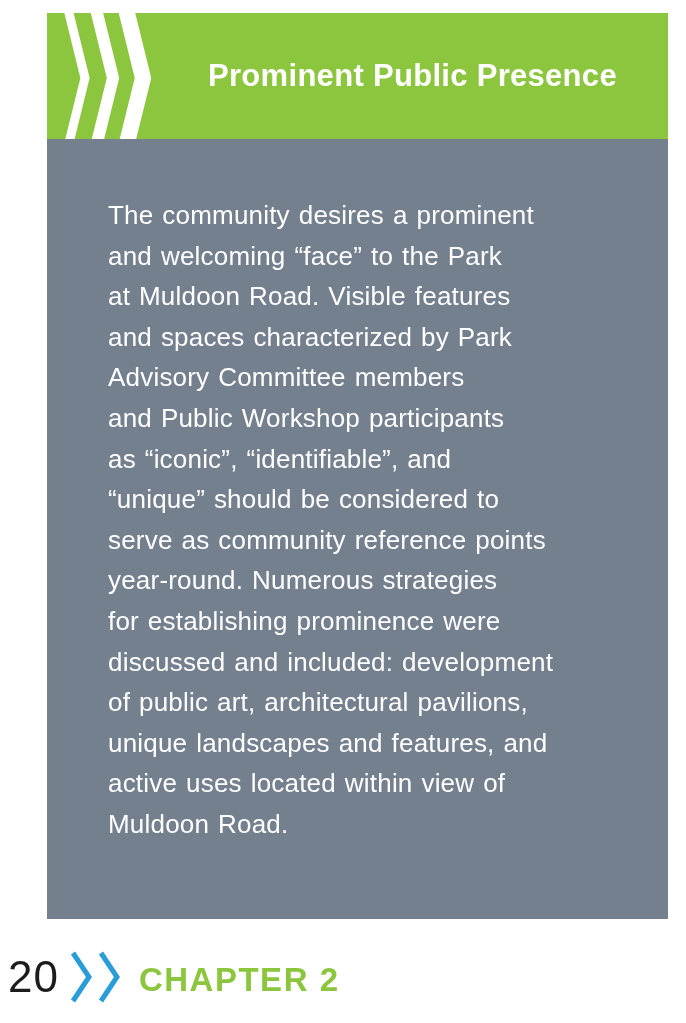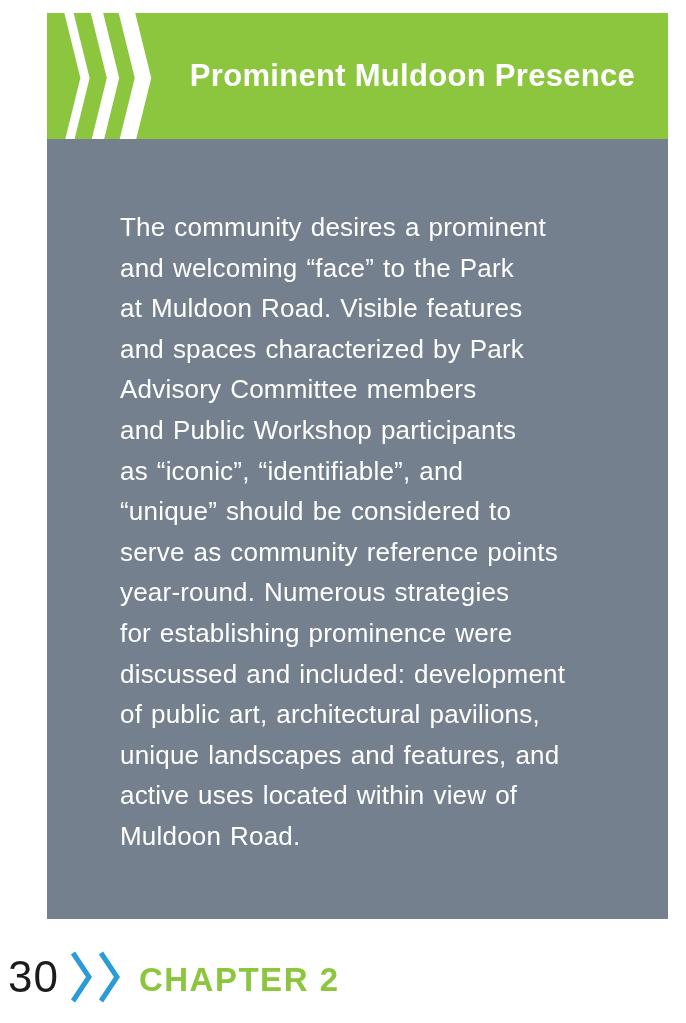--- a/index.html
+++ b/index.html
@@ -52,21 +52,21 @@
     font-weight:bold;
     letter-spacing:0.3px;
     white-space:nowrap;
   }
   .card-body{
     background:var(--slate);
     height:780px;
     padding:52px 50px 0 57px;
   }
   .card-paragraph{
-    margin:16px;
+    margin:4px;
     color:var(--white);
     font-size:26px;
     line-height:40.6px;
     letter-spacing:0.2px;
     word-spacing:1.5px;
     white-space:pre-line;
   }
   .page-footer{
     position:absolute;
     left:8px; top:948px;
@@ -101,21 +101,21 @@
 <div class="page">
 
   <section class="card">
 
     <header class="card-header">
       <svg class="header-chevrons" viewBox="0 0 621 126" preserveAspectRatio="none" xmlns="http://www.w3.org/2000/svg">
         <polyline points="19,-12 38,65 19,142" fill="none" stroke="#FFFFFF" stroke-width="9" stroke-linejoin="miter"></polyline>
         <polyline points="47,-12 66,65 47,142" fill="none" stroke="#FFFFFF" stroke-width="12" stroke-linejoin="miter"></polyline>
         <polyline points="77,-12 96,65 77,142" fill="none" stroke="#FFFFFF" stroke-width="16" stroke-linejoin="miter"></polyline>
       </svg>
-      <h1 class="card-title">Prominent Muldoon Presence</h1>
+      <h1 class="card-title">Prominent Public Presence</h1>
     </header>
 
     <div class="card-body">
       <p class="card-paragraph">The community desires a prominent
 and welcoming “face” to the Park
 at Muldoon Road. Visible features
 and spaces characterized by Park
 Advisory Committee members
 and Public Workshop participants
 as “iconic”, “identifiable”, and
@@ -126,21 +126,21 @@
 discussed and included: development
 of public art, architectural pavilions,
 unique landscapes and features, and
 active uses located within view of
 Muldoon Road.</p>
     </div>
 
   </section>
 
   <footer class="page-footer">
-    <span class="page-number">30</span>
+    <span class="page-number">20</span>
     <svg class="footer-chevrons" viewBox="0 0 52 56" xmlns="http://www.w3.org/2000/svg">
       <polyline points="4,4 20,28 4,52" fill="none" stroke="#2A9CD8" stroke-width="5" stroke-linejoin="miter"></polyline>
       <polyline points="32,4 48,28 32,52" fill="none" stroke="#2A9CD8" stroke-width="5" stroke-linejoin="miter"></polyline>
     </svg>
     <span class="chapter-label">CHAPTER 2</span>
   </footer>
 
 </div>
 
 </body></html>

